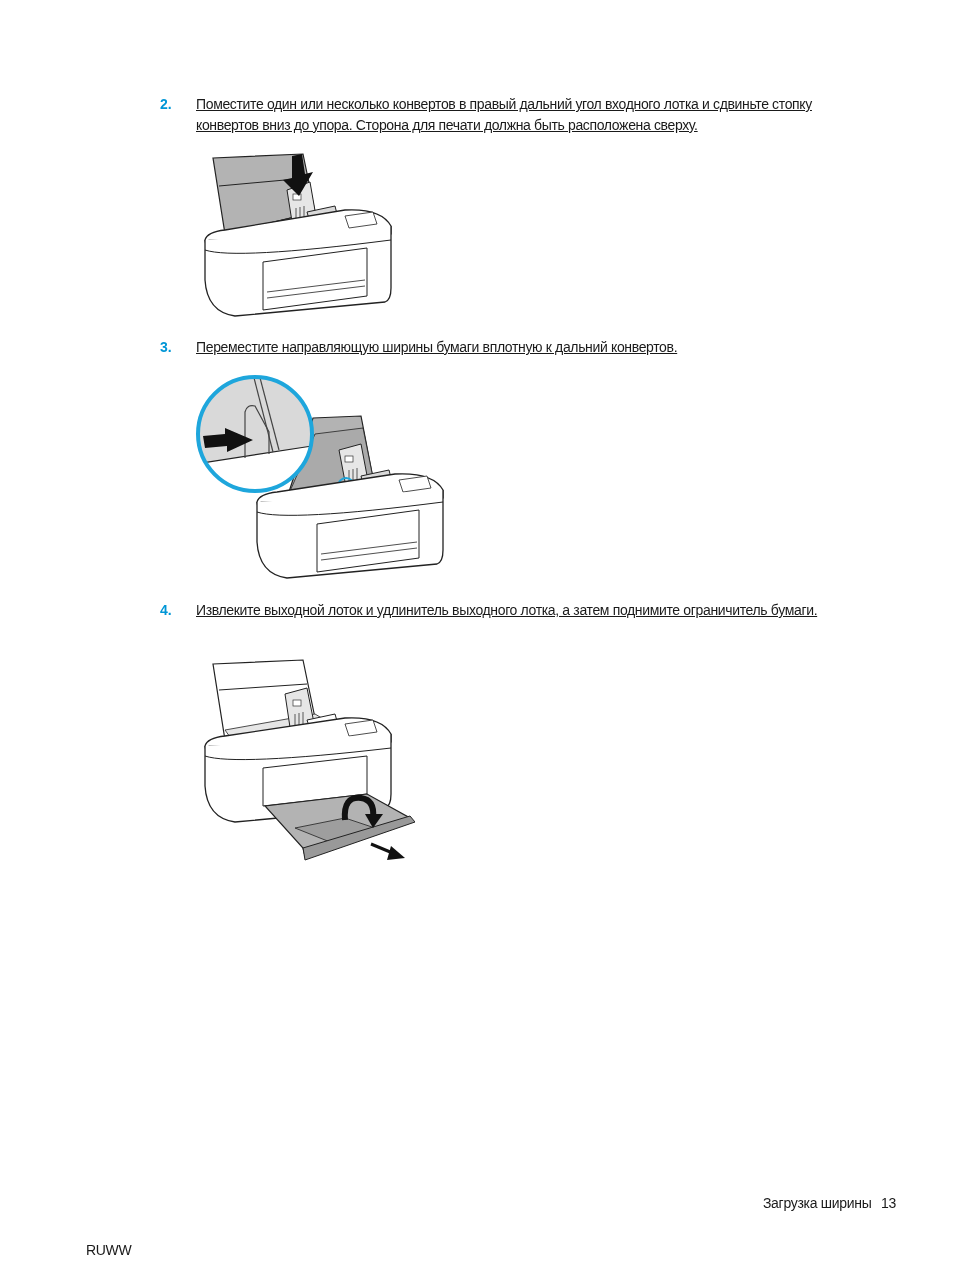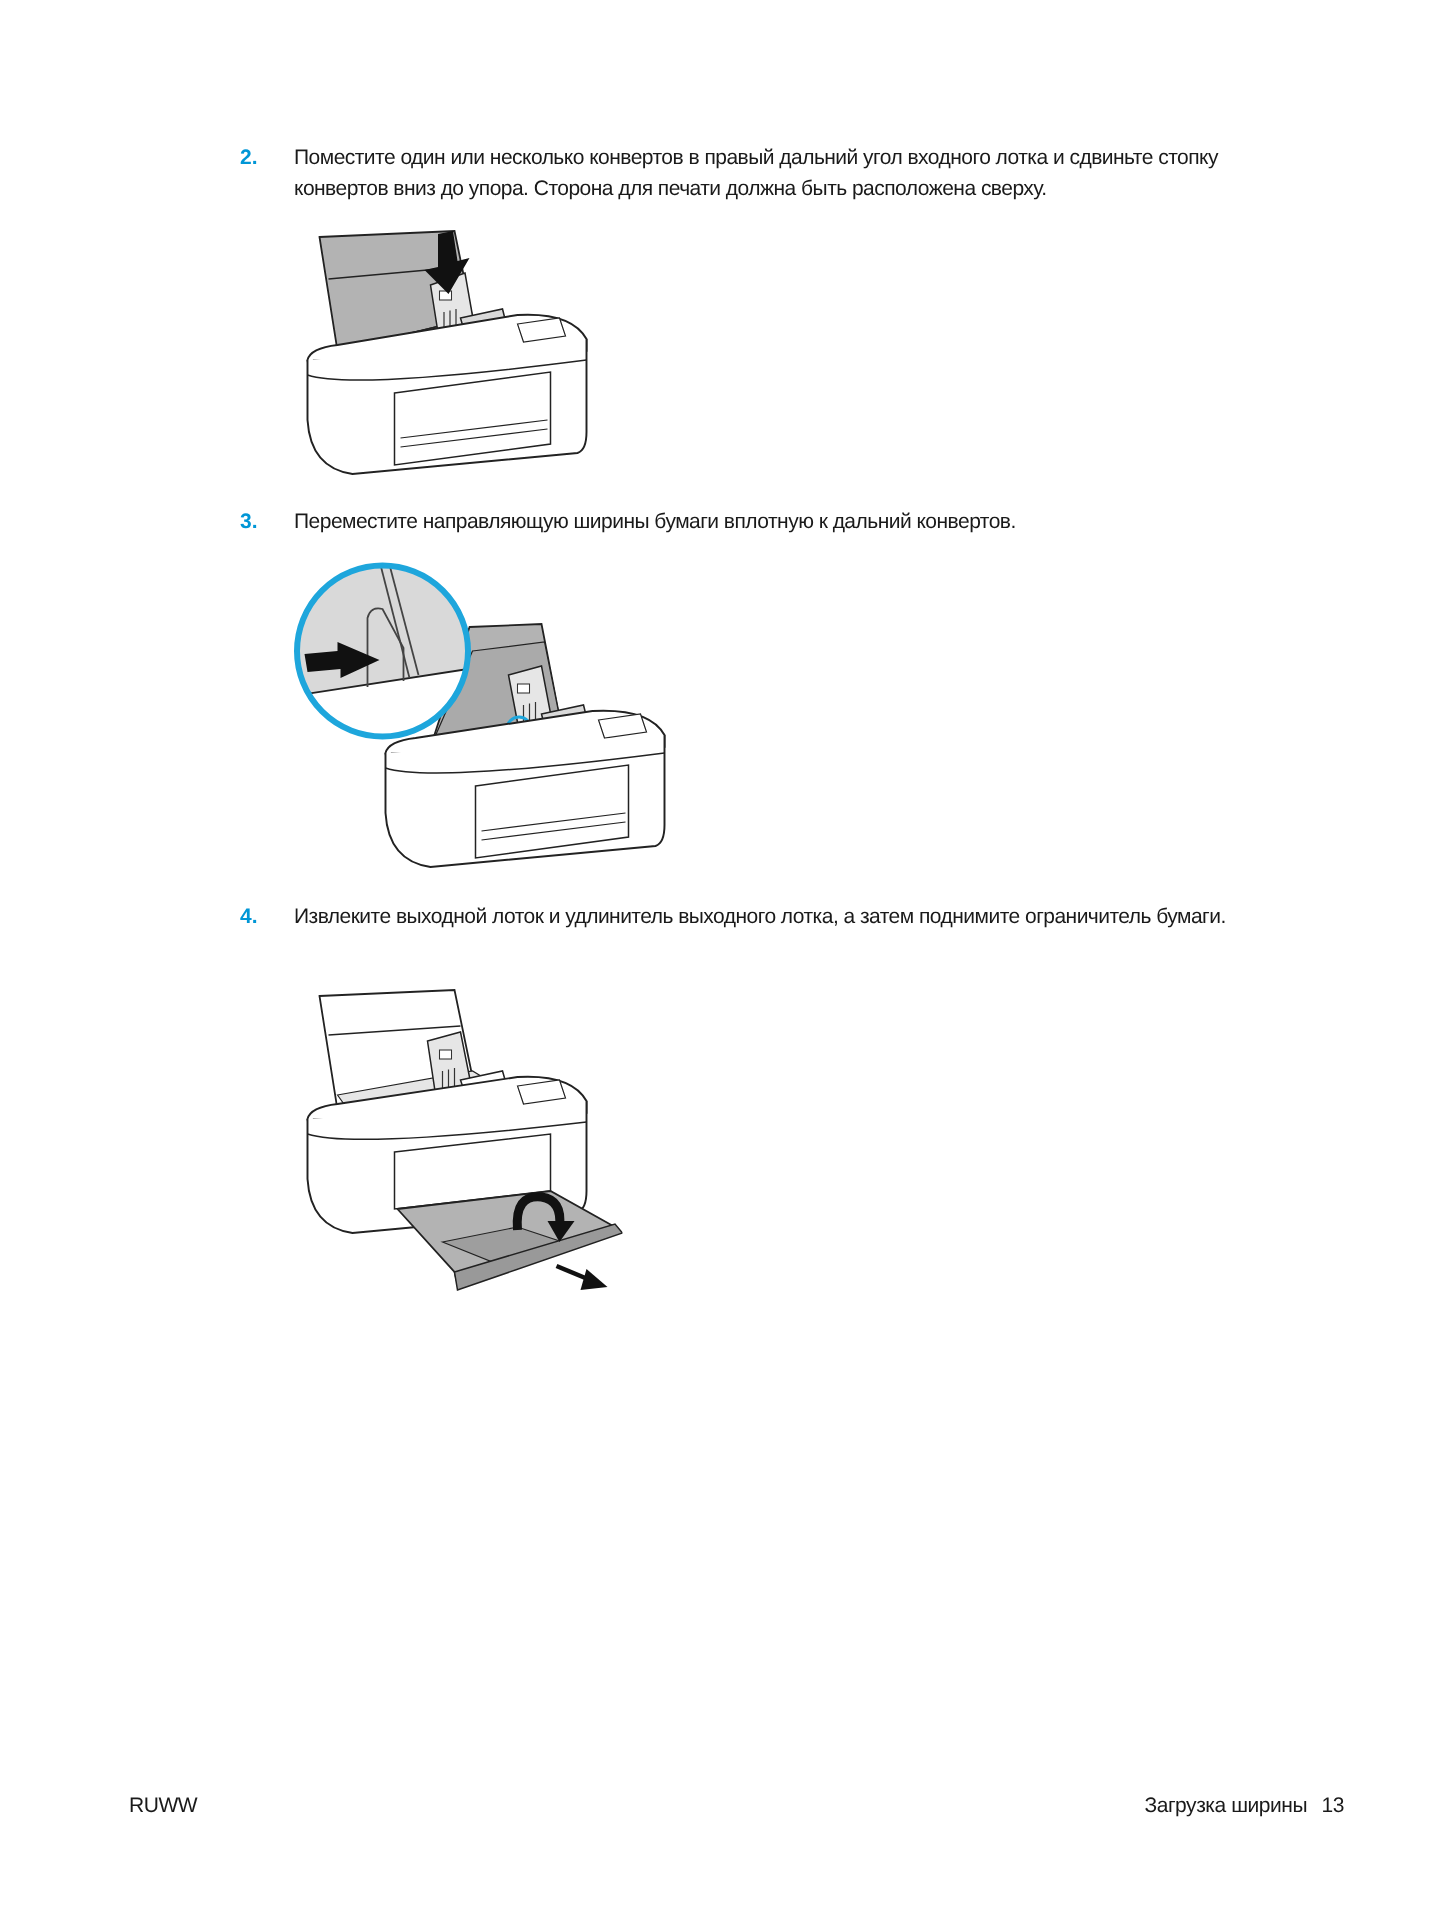--- a/index.html
+++ b/index.html
@@ -12,27 +12,28 @@
     position: absolute; left: 160px; width: 700px;
     font-size: 14px; line-height: 21px;
   }
   .step-num {
     position: absolute; left: 0; top: 0;
     color: #0096d6; font-weight: bold;
   }
   .step-text {
     position: absolute; left: 36px; top: 0; width: 660px;
     letter-spacing: -0.35px;
+    text-decoration: underline;
   }
   .figure { position: absolute; }
   .footer {
     position: absolute; top: 1193px; font-size: 14px; line-height: 20px;
     letter-spacing: -0.3px;
   }
-  .footer-left { left: 86px; }
+  .footer-left { left: 86px; margin-top: 47px; }
   .footer-right { right: 58px; }
   .footer-right .page-num { margin-left: 6px; }
 </style>
 </head>
 <body>
 
 <div class="step" style="top:94px;">
   <span class="step-num">2.</span>
   <span class="step-text">Поместите один или несколько конвертов в правый дальний угол входного лотка и сдвиньте стопку конвертов вниз до упора. Сторона для печати должна быть расположена сверху.</span>
 </div>

